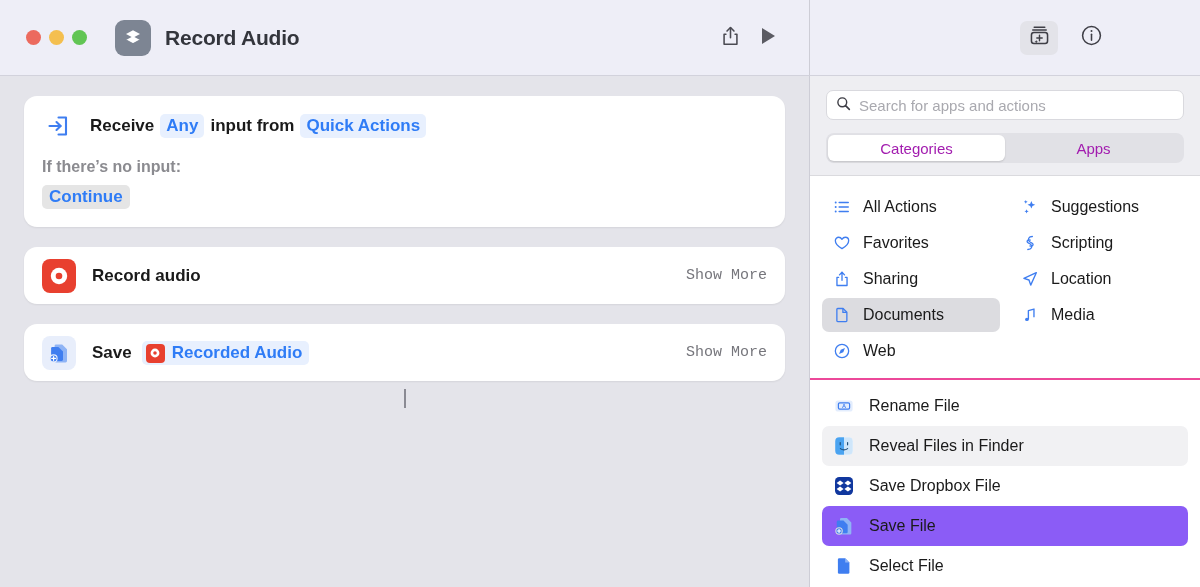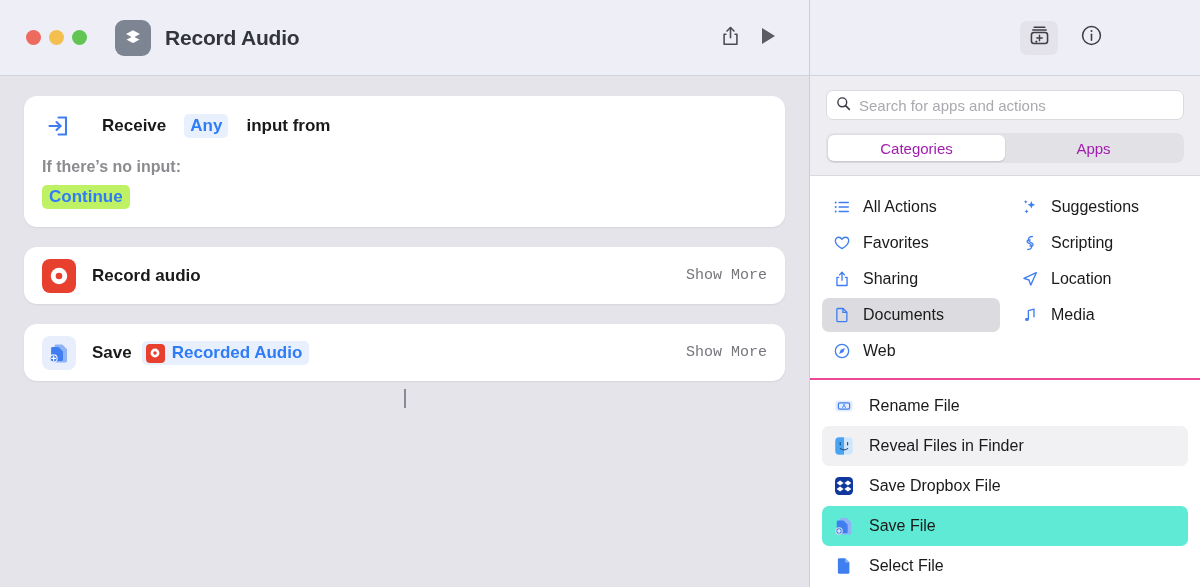--- a/index.html
+++ b/index.html
@@ -107,21 +107,21 @@
     border-radius: 13px;
     box-shadow: 0 1px 2px rgba(0,0,0,0.07);
     position: relative;
   }
 
   
   .receive-card { padding: 14px 18px 18px 18px; }
   .receive-row {
     display: flex;
     align-items: center;
-    gap: 12px;
+    gap: 0px;
     font-size: 17px;
   }
   .receive-icon {
     width: 32px; height: 32px;
     display: flex; align-items: center; justify-content: center;
     margin-right: 16px;
     flex: 0 0 32px;
   }
   .txt-bold { font-weight: bold; color: #1a1a1a; font-size: 17px; }
   .token {
@@ -140,21 +140,21 @@
     font-size: 16px;
     font-weight: bold;
     color: #8b8b90;
   }
   .continue-token {
     margin-top: 9px;
     display: inline-block;
     color: #2f7cf6;
     font-weight: bold;
     font-size: 17px;
-    background: #bef264;
+    background: #e5e5e5;
     border-radius: 5px;
     padding: 2px 7px;
     cursor: default;
   }
 
   
   .action-card {
     margin-top: 20px;
     height: 57px;
     display: flex;
@@ -291,21 +291,21 @@
     display: flex;
     align-items: center;
     gap: 13px;
     height: 40px;
     padding: 0 10px;
     border-radius: 7px;
     cursor: default;
     text-align: center;
   }
   .alrow.hover { background: #f1f1f3; }
-  .alrow.selected { background: #5eead4; }
+  .alrow.selected { background: #8b5cf6; }
   .al-ico {
     width: 24px; height: 24px;
     border-radius: 5px;
     display: flex; align-items: center; justify-content: center;
     flex: 0 0 24px;
   }
   .al-label { font-size: 16px; color: #1a1a1a; }
 </style>
 </head>
 <body>
@@ -385,20 +385,21 @@
           <span class="receive-icon">
             <svg width="30" height="30" viewBox="0 0 30 30">
               <path d="M15.5 6.5 L23 6.5 L23 23.5 L15.5 23.5" fill="none" stroke="#3f7ef0" stroke-width="2.1" stroke-linecap="round" stroke-linejoin="round"></path>
               <path d="M6.5 15 L17.5 15" stroke="#3f7ef0" stroke-width="2.1" stroke-linecap="round"></path>
               <path d="M13.5 11 L17.6 15 L13.5 19" fill="none" stroke="#3f7ef0" stroke-width="2.1" stroke-linecap="round" stroke-linejoin="round"></path>
             </svg>
           </span>
           <span class="txt-bold">Receive</span>
           <span class="token">Any</span>
           <span class="txt-bold">input from</span>
+          <span class="token">Quick Actions</span>
         </div>
         <div class="no-input-label">If there’s no input:</div>
         <div class="continue-token">Continue</div>
       </div>
 
       <div class="card action-card">
         <span class="act-icon record">
           <svg width="26" height="26" viewBox="0 0 26 26">
             <circle cx="13" cy="13" r="8.2" fill="#ffffff"></circle>
             <circle cx="13" cy="13" r="3.3" fill="#e8402f"></circle>

